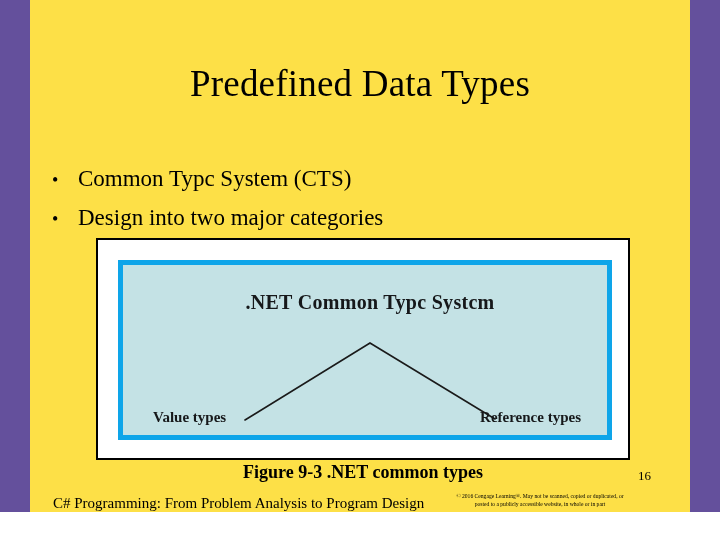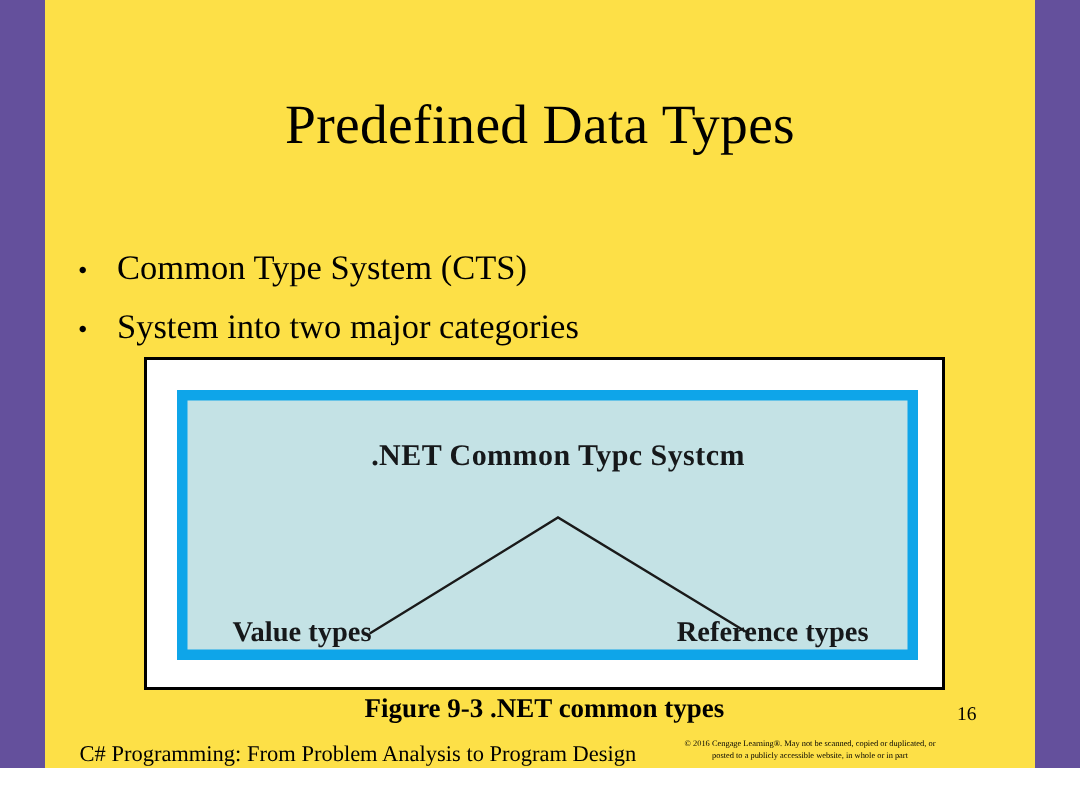--- a/index.html
+++ b/index.html
@@ -83,21 +83,21 @@
     border: 2px solid #000000;
     box-sizing: border-box;
   }
   #figure-canvas {
     position: absolute;
     left: 20px;
     top: 20px;
     width: 494px;
     height: 180px;
     background: #c4e2e5;
-    border: 7px solid #0ea5e9;
+    border: 5px solid #0ea5e9;
     box-sizing: border-box;
     overflow: hidden;
   }
   #figure-root-label {
     position: absolute;
     left: 0;
     top: 26px;
     width: 494px;
     text-align: center;
     font-size: 20px;
@@ -108,21 +108,21 @@
   }
   #figure-connector {
     position: absolute;
     left: 0;
     top: 0;
     width: 494px;
     height: 180px;
   }
   .figure-leaf-label {
     position: absolute;
-    font-size: 19px;
+    font-size: 15px;
     font-weight: bold;
     color: #16181a;
     font-family: "Liberation Serif", "DejaVu Serif", serif;
     white-space: nowrap;
   }
   #figure-leaf-left  { left: 30px;  top: 144px; }
   #figure-leaf-right { right: 26px; top: 144px; }
 
   
   #figure-caption {
@@ -179,25 +179,25 @@
 <div id="slide">
 
   <div class="side-bar left"></div>
   <div class="side-bar right"></div>
 
   <div id="slide-title">Predefined Data Types</div>
 
   <div id="bullet-list">
     <div class="bullet-row">
       <span class="bullet-mark">•</span>
-      <span class="bullet-text">Common Type System (CTS)</span>
+      <span class="bullet-text">Common Typc System (CTS)</span>
     </div>
     <div class="bullet-row">
       <span class="bullet-mark">•</span>
-      <span class="bullet-text">System into two major categories</span>
+      <span class="bullet-text">Design into two major categories</span>
     </div>
   </div>
 
   <div id="figure-frame">
     <div id="figure-canvas">
 
       <div id="figure-root-label">.NET  Common Typc Systcm</div>
 
       <svg id="figure-connector" viewBox="0 0 494 180">
         <polyline points="122,155 247,78 372,154" fill="none" stroke="#1a1a1a" stroke-width="1.6" stroke-linejoin="miter" stroke-linecap="round"></polyline>

